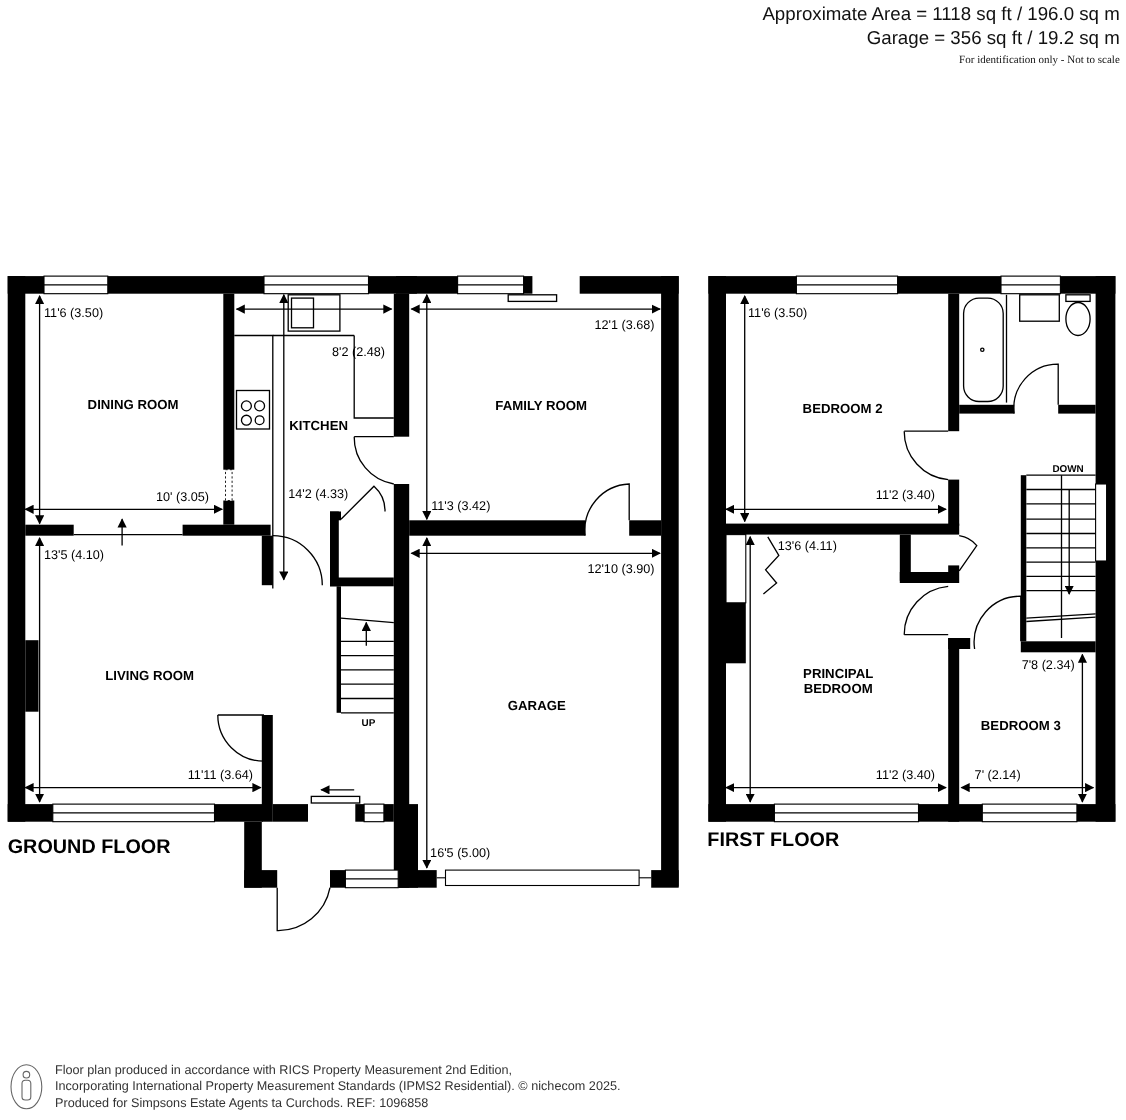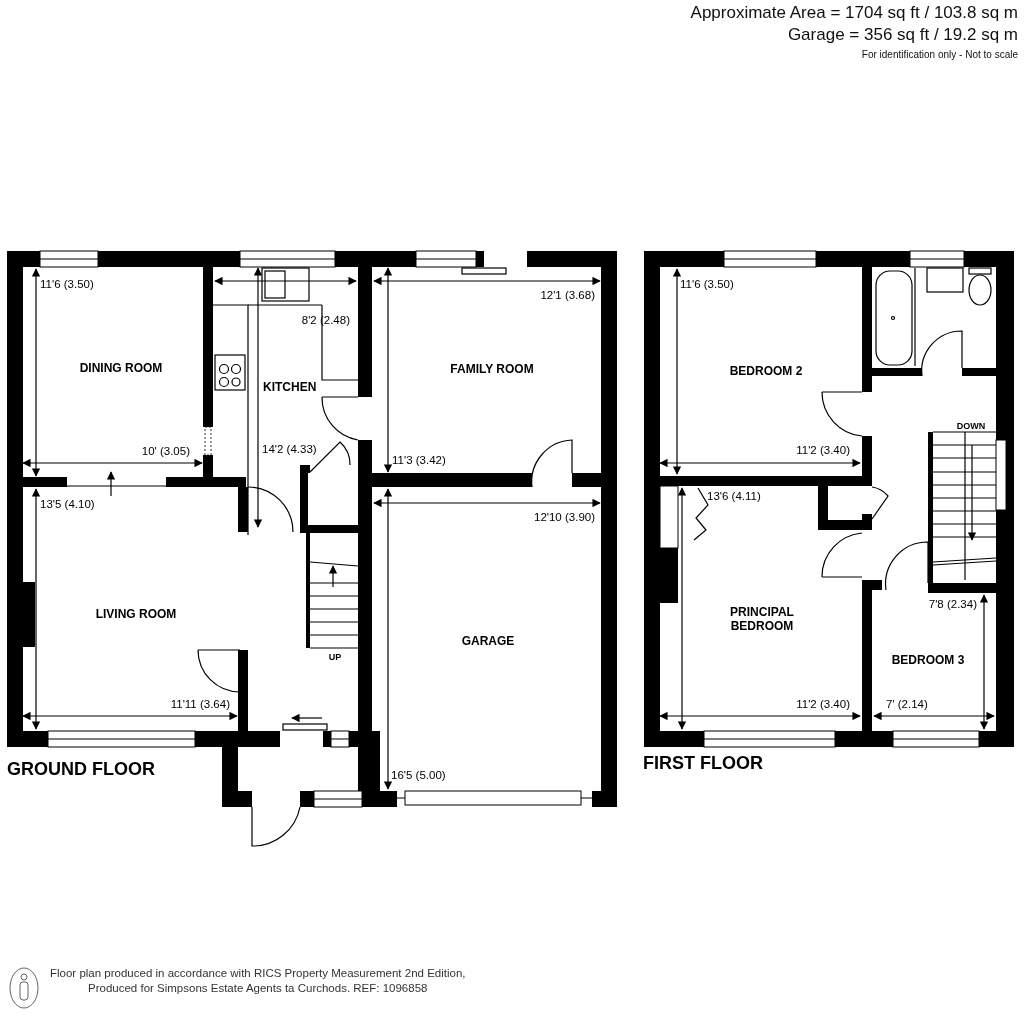--- a/index.html
+++ b/index.html
@@ -1,34 +1,34 @@
 <!DOCTYPE html>
 <html><head>
 <meta charset="utf-8">
 <style>
   html, body { margin:0; padding:0; background:#ffffff; }
   body { width:1024px; height:1018px; position:relative; overflow:hidden; font-family:"Liberation Sans", sans-serif; color:#000; }
   .area-block { position:absolute; right:6px; top:2px; text-align:right; }
   .area-line { font-size:17px; line-height:22px; color:#111; }
-  .area-note { font-size:10px; line-height:18px; color:#111; }
+  .area-note { font-size:10px; line-height:18px; color:#111;font-family:Liberation Serif, serif; }
   svg#plan { position:absolute; left:0; top:0; }
   .room-label { font-family:"Liberation Sans", sans-serif; font-weight:bold; font-size:12px; }
   .dim { font-family:"Liberation Sans", sans-serif; font-size:11.5px; }
   .floor-title { font-family:"Liberation Sans", sans-serif; font-weight:bold; font-size:18px; }
   .small-bold { font-family:"Liberation Sans", sans-serif; font-weight:bold; font-size:9px; }
-  .footer { position:absolute; left:8px; top:966px; display:flex; align-items:flex-start;text-align:center; }
+  .footer { position:absolute; left:8px; top:966px; display:flex; align-items:flex-start; }
   .footer-icon { width:32px; height:44px; margin-right:10px; }
   .footer-text { font-size:11.5px; line-height:15px; color:#333; }
   .footer-text span { display:block; }
 </style>
 </head>
 <body>
 
 <div class="area-block">
-  <div class="area-line">Approximate Area = 1704 sq ft / 103.8 sq m</div>
+  <div class="area-line">Approximate Area = 1118 sq ft / 196.0 sq m</div>
   <div class="area-line">Garage = 356 sq ft / 19.2 sq m</div>
   <div class="area-note">For identification only - Not to scale</div>
 </div>
 
 <svg id="plan" width="1024" height="1018" viewBox="0 0 1024 1018">
   <defs>
     <marker id="ah" viewBox="0 0 10 10" refX="9" refY="5" markerWidth="7" markerHeight="7" orient="auto-start-reverse">
       <path d="M0,0 L10,5 L0,10 z" fill="#000"></path>
     </marker>
   </defs>
@@ -286,15 +286,16 @@
 </svg>
 
 <div class="footer">
   <svg class="footer-icon" viewBox="0 0 32 44">
     <ellipse cx="16" cy="22" rx="14" ry="20" fill="none" stroke="#666" stroke-width="1"></ellipse>
     <circle cx="16" cy="11" r="3" fill="none" stroke="#666" stroke-width="1"></circle>
     <rect x="12" y="16" width="8" height="18" rx="3" fill="none" stroke="#666" stroke-width="1"></rect>
   </svg>
   <div class="footer-text">
     <span>Floor plan produced in accordance with RICS Property Measurement 2nd Edition,</span>
+    <span>Incorporating International Property Measurement Standards (IPMS2 Residential).   © nichecom 2025.</span>
     <span>Produced for Simpsons Estate Agents ta Curchods.   REF: 1096858</span>
   </div>
 </div>
 
 </body></html>

